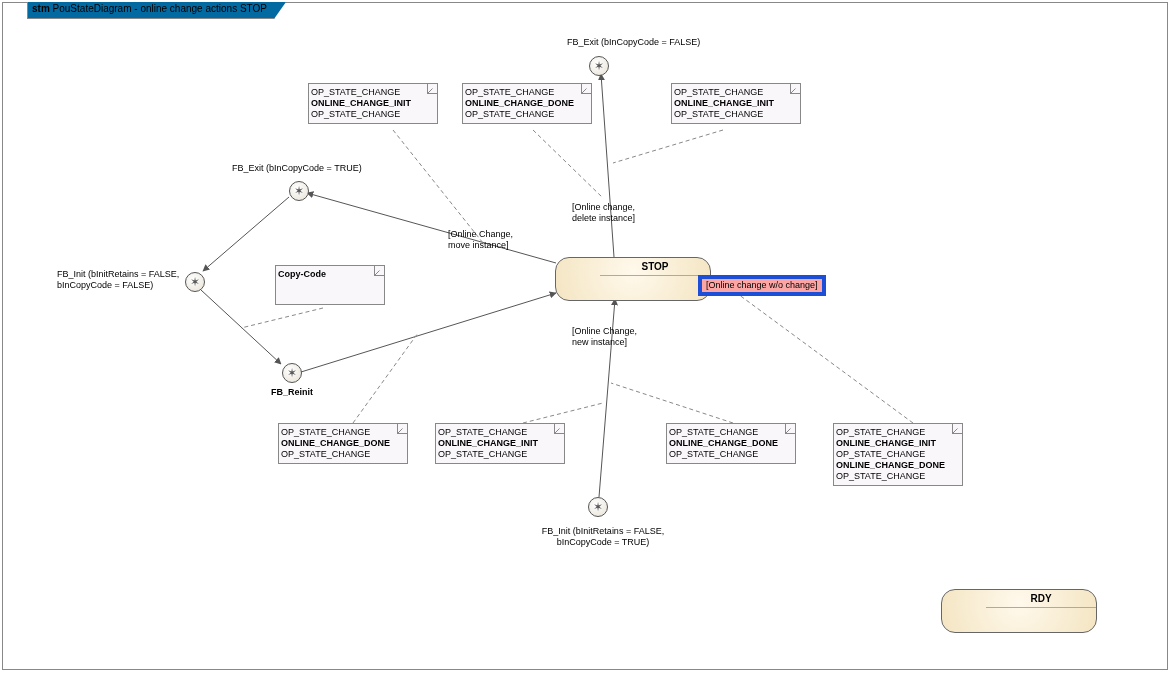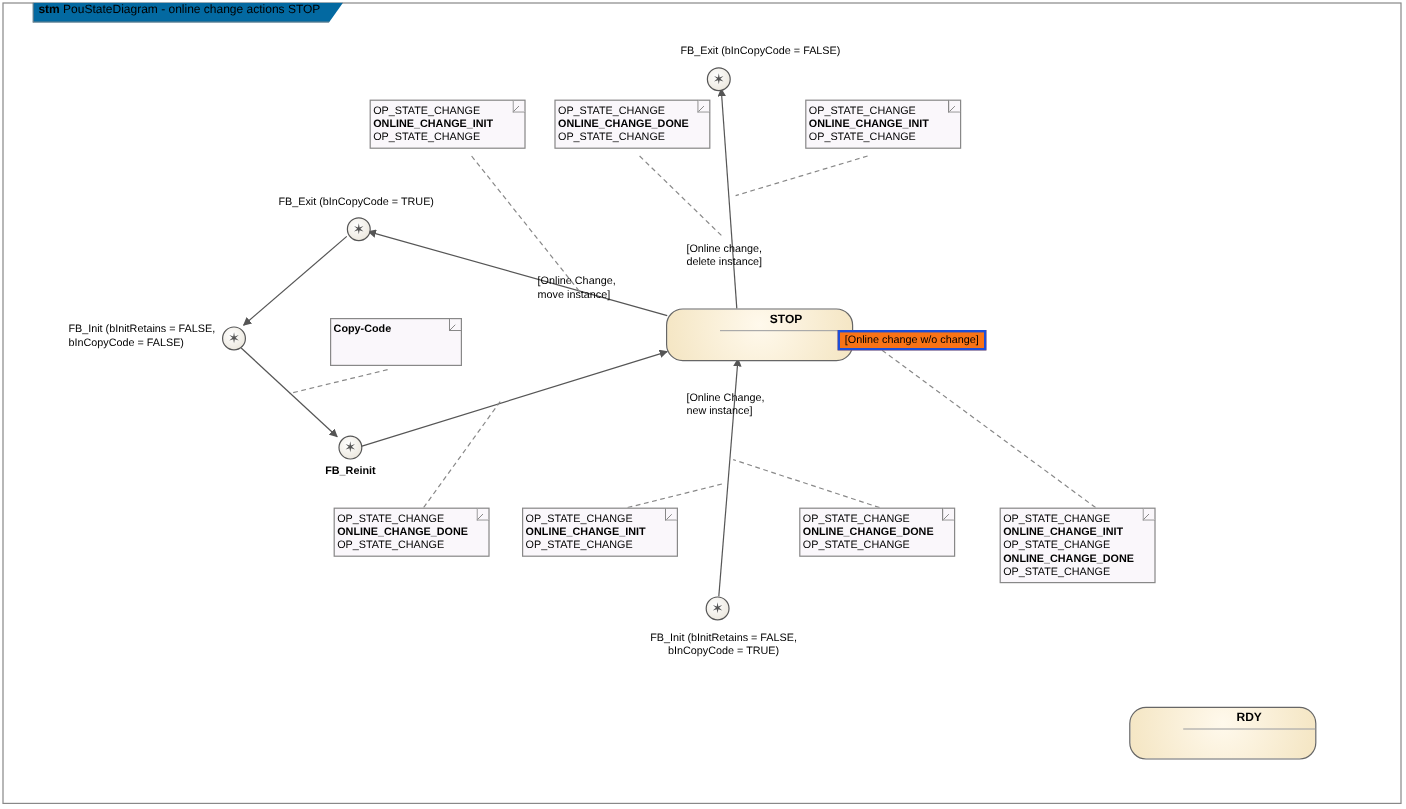--- a/index.html
+++ b/index.html
@@ -99,22 +99,22 @@
 
   
   .lbl {
     position: absolute;
     font-size: 9px;
     line-height: 11px;
     white-space: nowrap;
   }
   .lbl.center { text-align: center; }
   .lbl.box {
-    background: #f97316;
-    border: 2px solid #1d4ed8;
+    background: #fca5a5;
+    border: 4px solid #1d4ed8;
     padding: 1px 4px;
   }
 
   svg.edges {
     position: absolute;
     left: 0;
     top: 0;
     width: 1168px;
     height: 670px;
     pointer-events: none;

